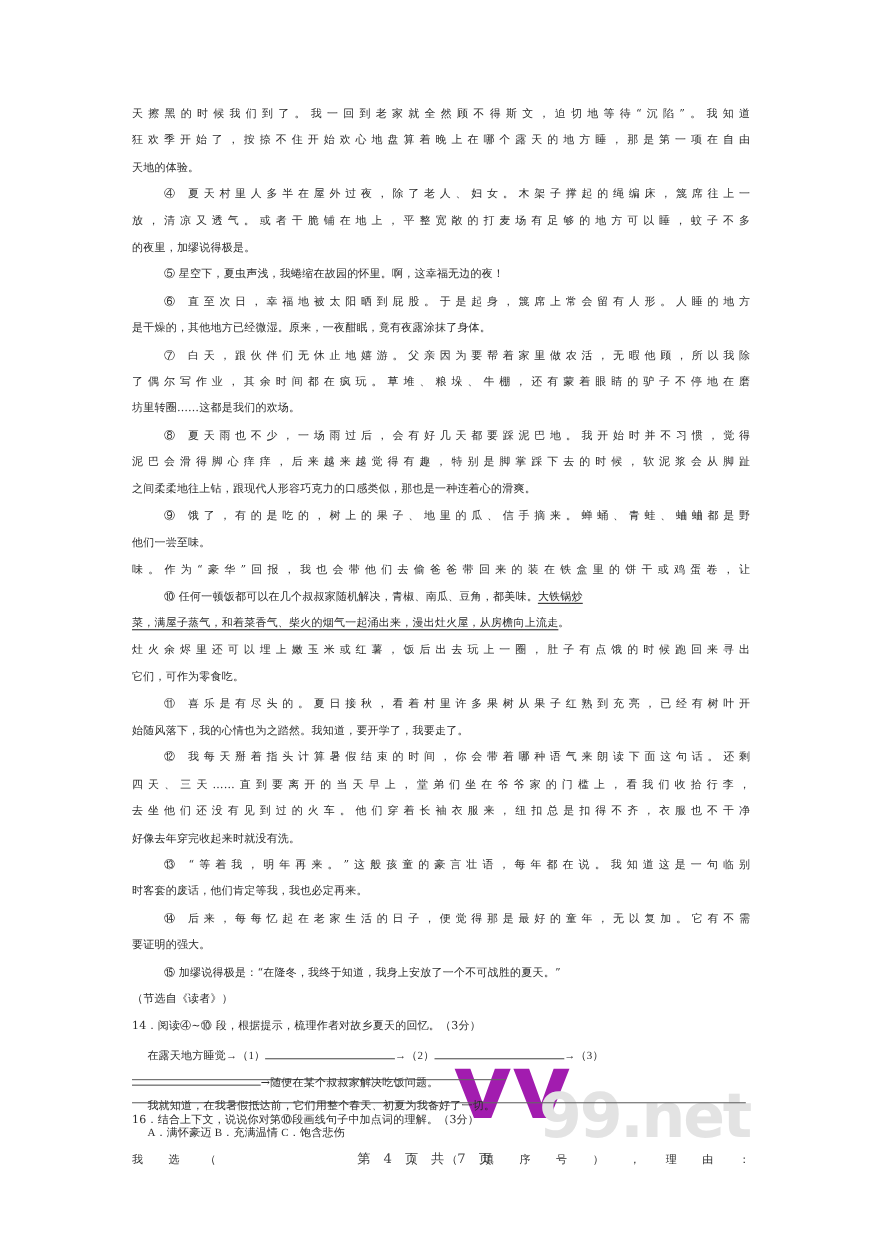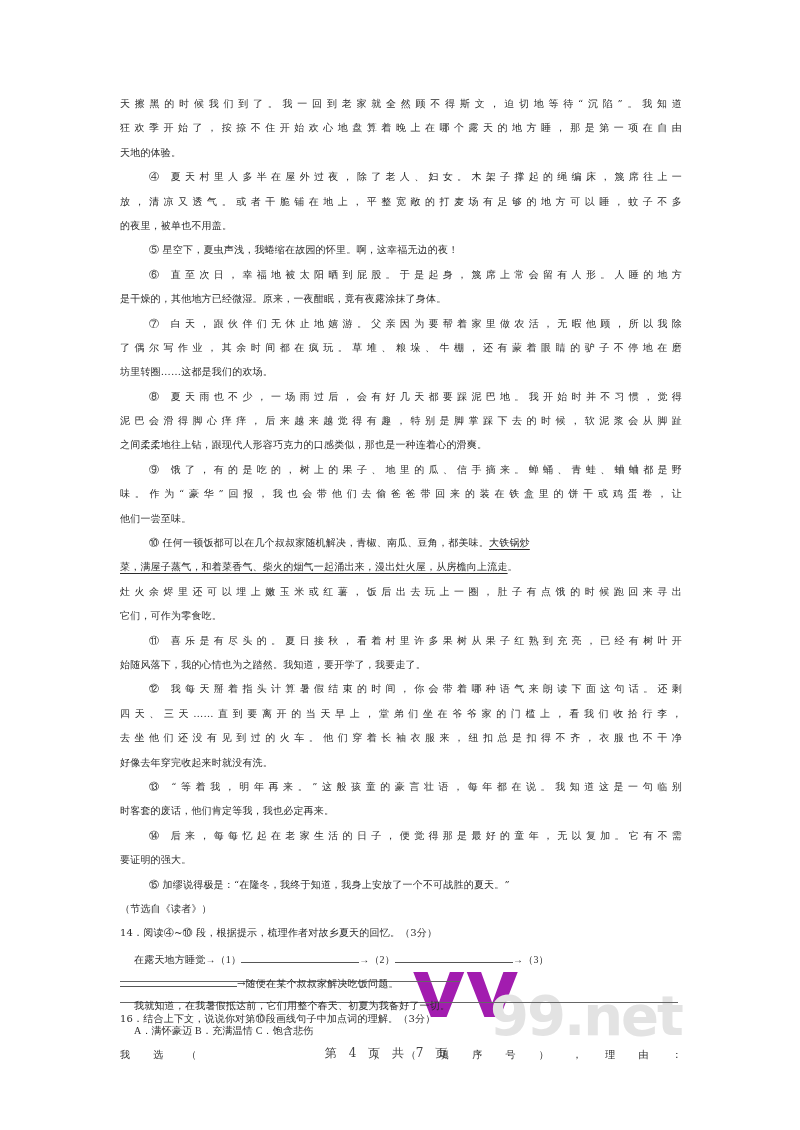--- a/index.html
+++ b/index.html
@@ -31,38 +31,38 @@
 <div class="watermark">99.net</div>
 
 <div class="page content">
 
   <div class="line justify">天擦黑的时候我们到了。我一回到老家就全然顾不得斯文，迫切地等待“沉陷”。我知道</div>
   <div class="line justify">狂欢季开始了，按捺不住开始欢心地盘算着晚上在哪个露天的地方睡，那是第一项在自由</div>
   <div class="line">天地的体验。</div>
 
   <div class="line justify indent">④ 夏天村里人多半在屋外过夜，除了老人、妇女。木架子撑起的绳编床，篾席往上一</div>
   <div class="line justify">放，清凉又透气。或者干脆铺在地上，平整宽敞的打麦场有足够的地方可以睡，蚊子不多</div>
-  <div class="line">的夜里，被单也不用盖。</div>
+  <div class="line">的夜里，加缪说得极是。</div>
 
   <div class="line indent">⑤ 星空下，夏虫声浅，我蜷缩在故园的怀里。啊，这幸福无边的夜！</div>
 
   <div class="line justify indent">⑥ 直至次日，幸福地被太阳晒到屁股。于是起身，篾席上常会留有人形。人睡的地方</div>
   <div class="line">是干燥的，其他地方已经微湿。原来，一夜酣眠，竟有夜露涂抹了身体。</div>
 
   <div class="line justify indent">⑦ 白天，跟伙伴们无休止地嬉游。父亲因为要帮着家里做农活，无暇他顾，所以我除</div>
   <div class="line justify">了偶尔写作业，其余时间都在疯玩。草堆、粮垛、牛棚，还有蒙着眼睛的驴子不停地在磨</div>
   <div class="line">坊里转圈……这都是我们的欢场。</div>
 
   <div class="line justify indent">⑧ 夏天雨也不少，一场雨过后，会有好几天都要踩泥巴地。我开始时并不习惯，觉得</div>
   <div class="line justify">泥巴会滑得脚心痒痒，后来越来越觉得有趣，特别是脚掌踩下去的时候，软泥浆会从脚趾</div>
   <div class="line">之间柔柔地往上钻，跟现代人形容巧克力的口感类似，那也是一种连着心的滑爽。</div>
 
   <div class="line justify indent">⑨ 饿了，有的是吃的，树上的果子、地里的瓜、信手摘来。蝉蛹、青蛙、蛐蛐都是野</div>
+  <div class="line">他们一尝至味。</div>
   <div class="line justify">味。作为“豪华”回报，我也会带他们去偷爸爸带回来的装在铁盒里的饼干或鸡蛋卷，让</div>
-  <div class="line">他们一尝至味。</div>
 
   <div class="line indent"><span>⑩ 任何一顿饭都可以在几个叔叔家随机解决，青椒、南瓜、豆角，都美味。</span><span class="ul">大铁锅炒</span></div>
   <div class="line"><span class="ul">菜，满屋子蒸气，和着菜香气、柴火的烟气一起涌出来，漫出灶火屋，从房檐向上流走</span><span>。</span></div>
   <div class="line justify">灶火余烬里还可以埋上嫩玉米或红薯，饭后出去玩上一圈，肚子有点饿的时候跑回来寻出</div>
   <div class="line">它们，可作为零食吃。</div>
 
   <div class="line justify indent">⑪ 喜乐是有尽头的。夏日接秋，看着村里许多果树从果子红熟到充亮，已经有树叶开</div>
   <div class="line">始随风落下，我的心情也为之踏然。我知道，要开学了，我要走了。</div>
 
   <div class="line justify indent">⑫ 我每天掰着指头计算暑假结束的时间，你会带着哪种语气来朗读下面这句话。还剩</div>

